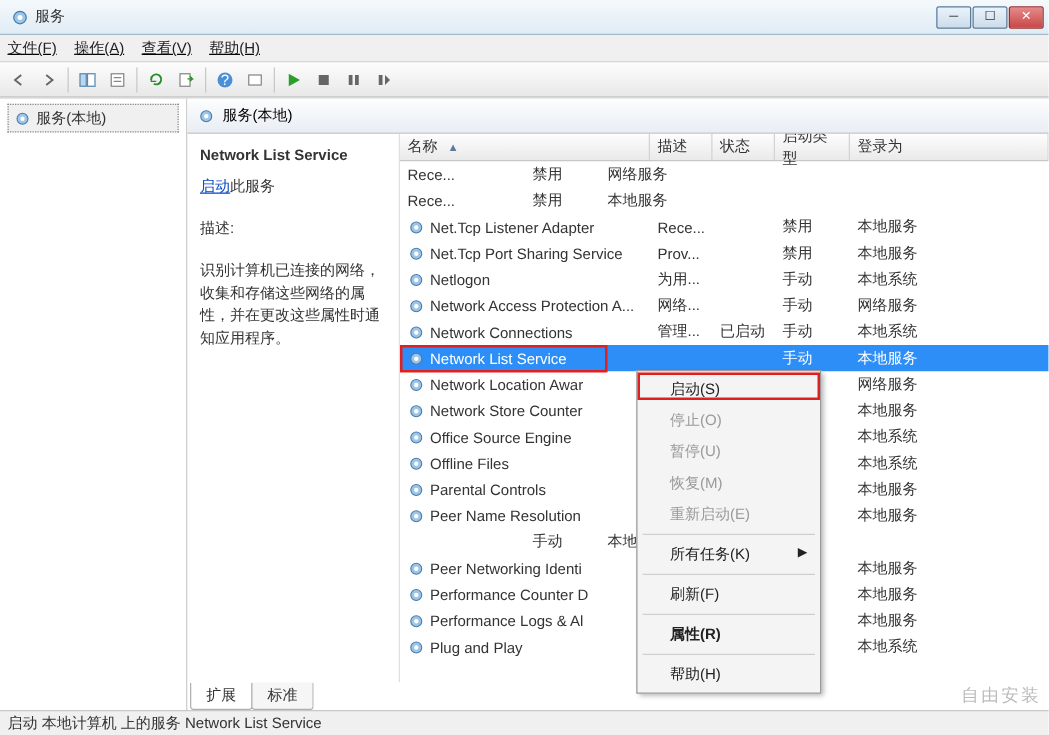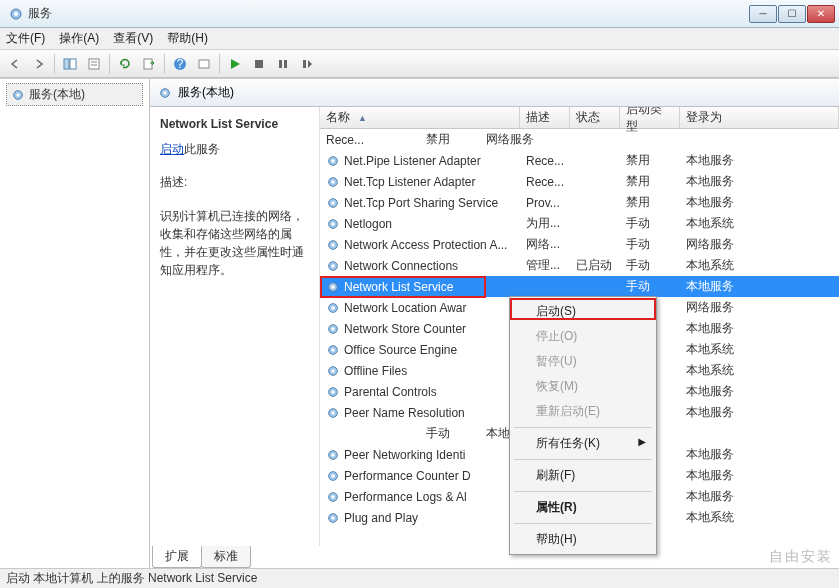--- a/index.html
+++ b/index.html
@@ -9,21 +9,21 @@
 .titlebar { height: 28px; background: linear-gradient(to bottom, #f5f9fc, #e0ecf5); display: flex; align-items: center; padding: 0 4px; border-bottom: 1px solid #a0b8c8; }
 .titlebar .icon { width: 16px; height: 16px; margin: 0 4px; }
 .titlebar .title { flex: 1; color: #333; }
 .winbtns { display: flex; gap: 1px; }
 .winbtn { width: 28px; height: 18px; border: 1px solid #5a7a9a; background: linear-gradient(to bottom, #eaf3fb, #cddceb); display: flex; align-items: center; justify-content: center; border-radius: 2px; }
 .winbtn.close { background: linear-gradient(to bottom, #e58a8a, #c94848); border-color: #963030; }
 .winbtn span { font-size: 10px; color: #333; line-height: 1; }
 .winbtn.close span { color: #fff; }
 
 
-.menubar { height: 22px; background: #f0f0f0; display: flex; align-items: center; padding: 0 6px; gap: 14px; border-bottom: 1px solid #d0d0d0; }
+.menubar { height: 22px; background: #f0f0f0; display: flex; align-items: center; padding: 0 6px; gap: 14px; border-bottom: 1px solid #d0d0d0; text-decoration: underline; }
 .menubar span { color: #222; cursor: default; }
 
 
 .toolbar { height: 28px; background: linear-gradient(to bottom, #fdfdfd, #e8e8e8); display: flex; align-items: center; padding: 0 4px; gap: 2px; border-bottom: 1px solid #c0c0c0; }
 .tbtn { width: 22px; height: 22px; border: 1px solid transparent; display: flex; align-items: center; justify-content: center; border-radius: 2px; }
 .tsep { width: 1px; height: 20px; background: #c8c8c8; margin: 0 2px; }
 
 
 .main { display: flex; height: calc(100% - 28px - 22px - 28px - 20px); border-top: 1px solid #d0d0d0; }
 .leftpane { width: 150px; border-right: 1px solid #c0c0c0; padding: 4px 6px; background: #fff; }
@@ -227,27 +227,20 @@
           <div class="col c-logon">登录为</div>
         </div>
         <div class="rows" id="rows">
             <div class="row">
               <div class="cell c-desc">Rece...</div>
               <div class="cell c-state"></div>
               <div class="cell c-start">禁用</div>
               <div class="cell c-logon">网络服务</div>
             </div>
             <div class="row">
-              <div class="cell c-name">
-                <svg class="gear svc-icon" viewBox="0 0 16 16">
-                  <circle cx="8" cy="8" r="5" fill="#9cc5e8" stroke="#4a7aa8"></circle>
-                  <circle cx="8" cy="8" r="2" fill="#fff"></circle>
-                </svg>
-                <span>Net.Pipe Listener Adapter</span>
-              </div>
               <div class="cell c-desc">Rece...</div>
               <div class="cell c-state"></div>
               <div class="cell c-start">禁用</div>
               <div class="cell c-logon">本地服务</div>
             </div>
             <div class="row">
               <div class="cell c-name">
                 <svg class="gear svc-icon" viewBox="0 0 16 16">
                   <circle cx="8" cy="8" r="5" fill="#9cc5e8" stroke="#4a7aa8"></circle>
                   <circle cx="8" cy="8" r="2" fill="#fff"></circle>

